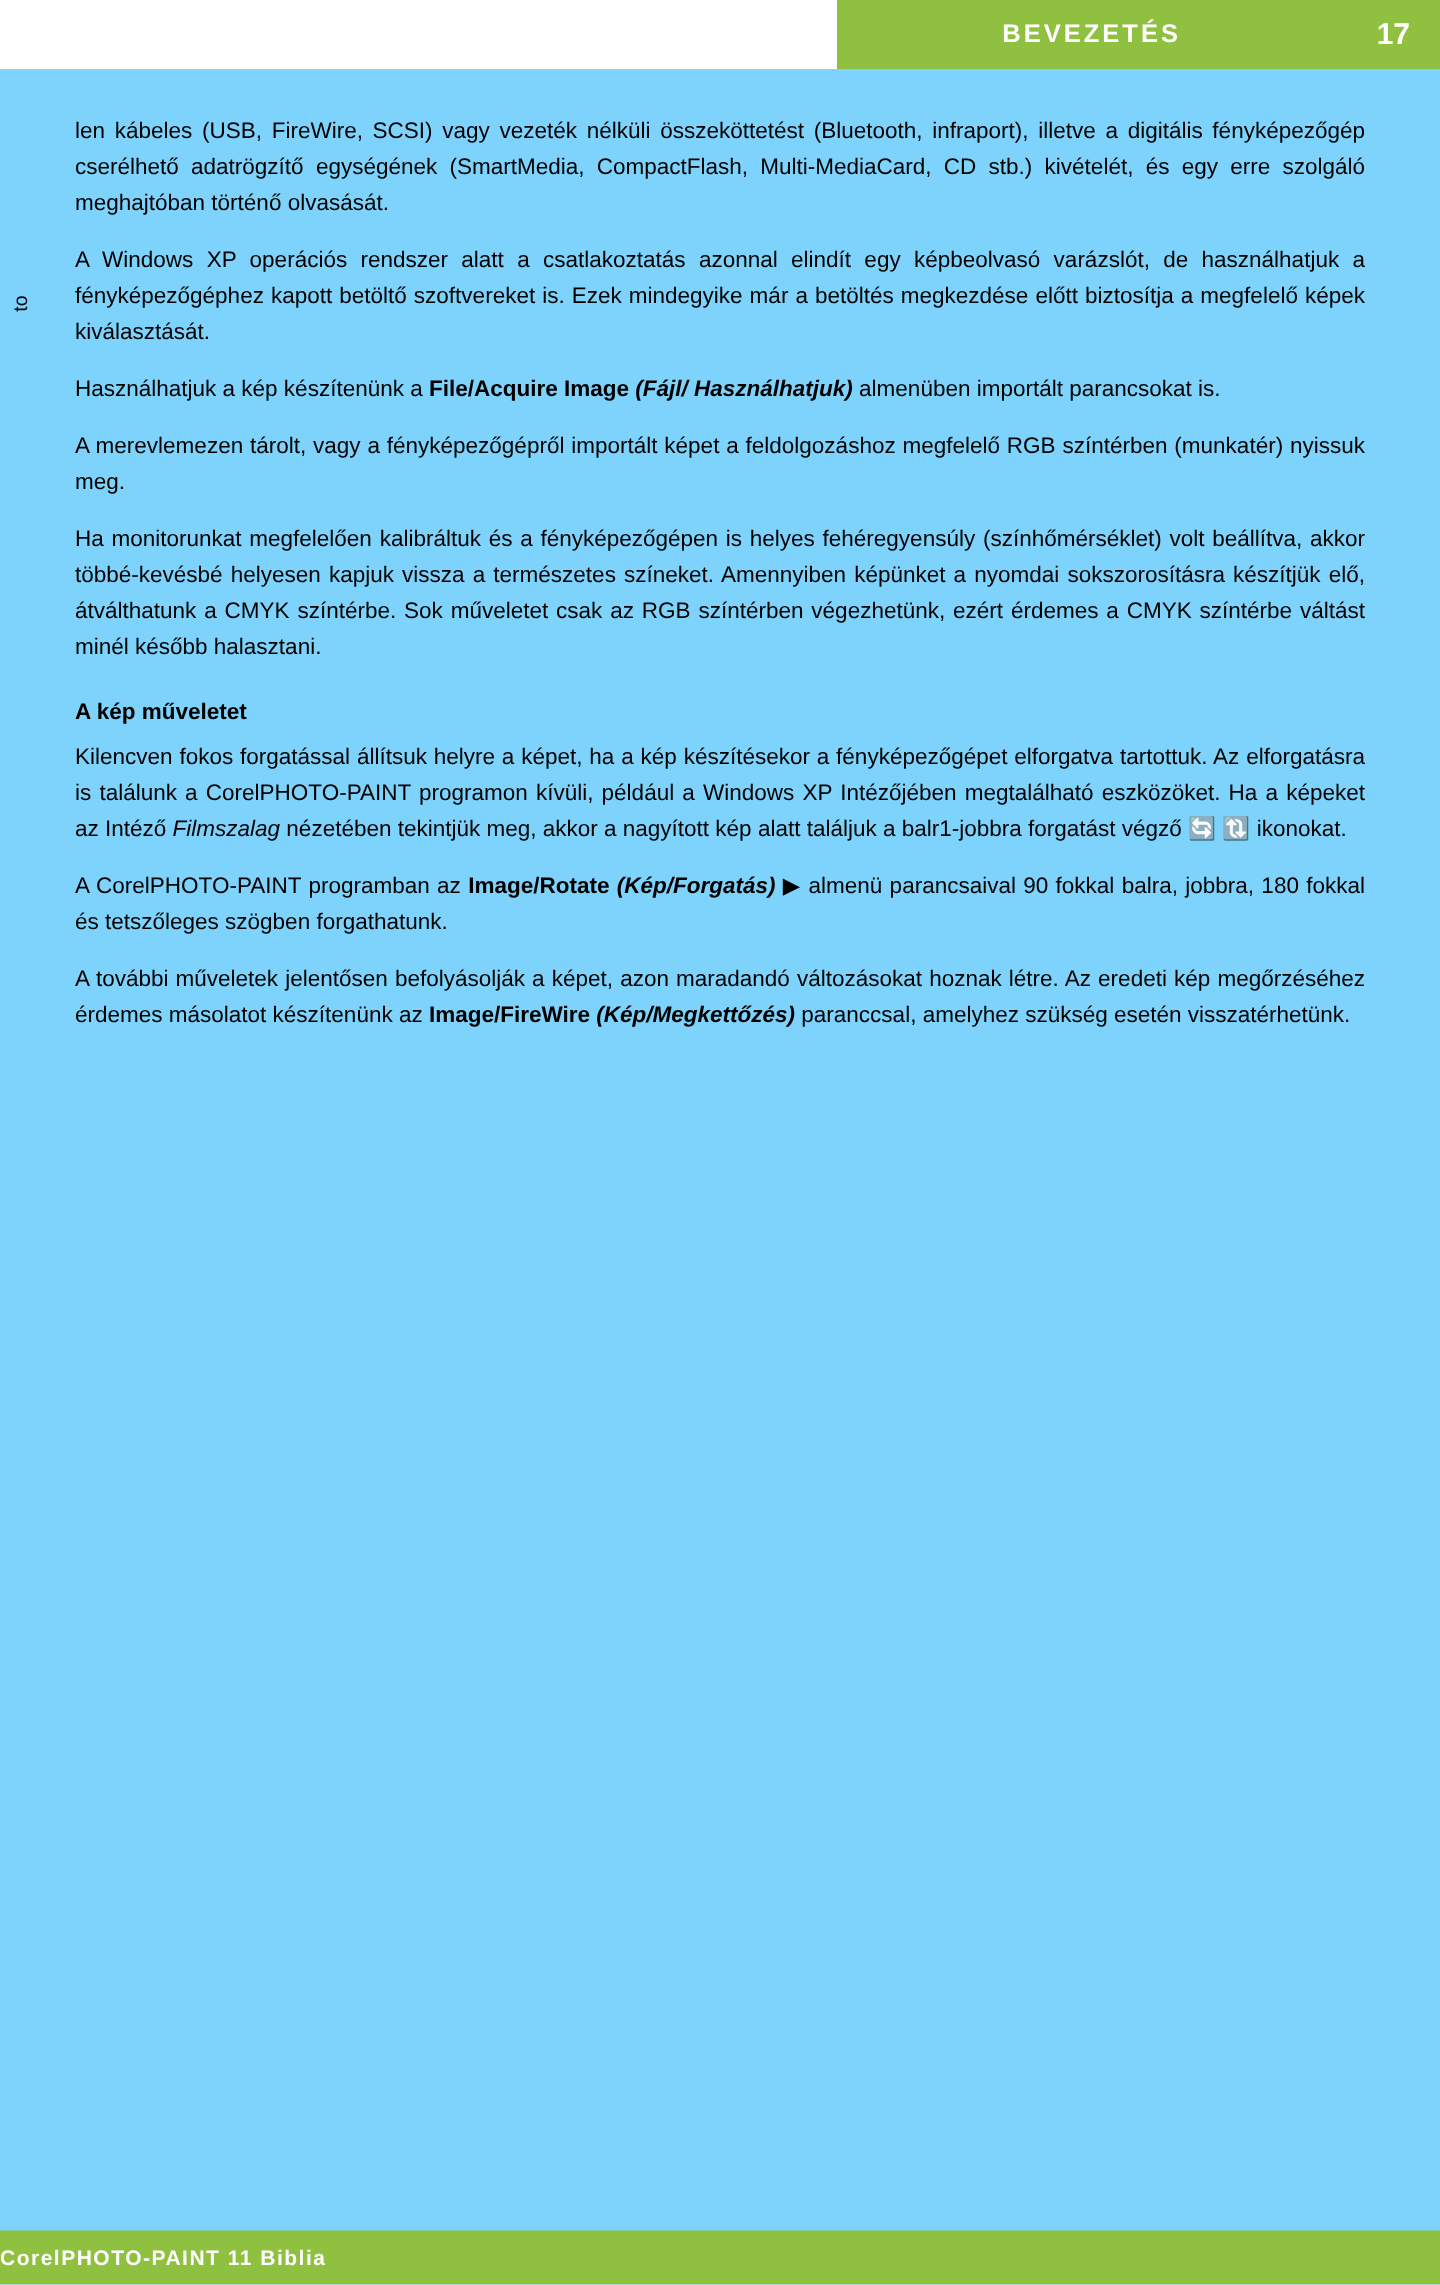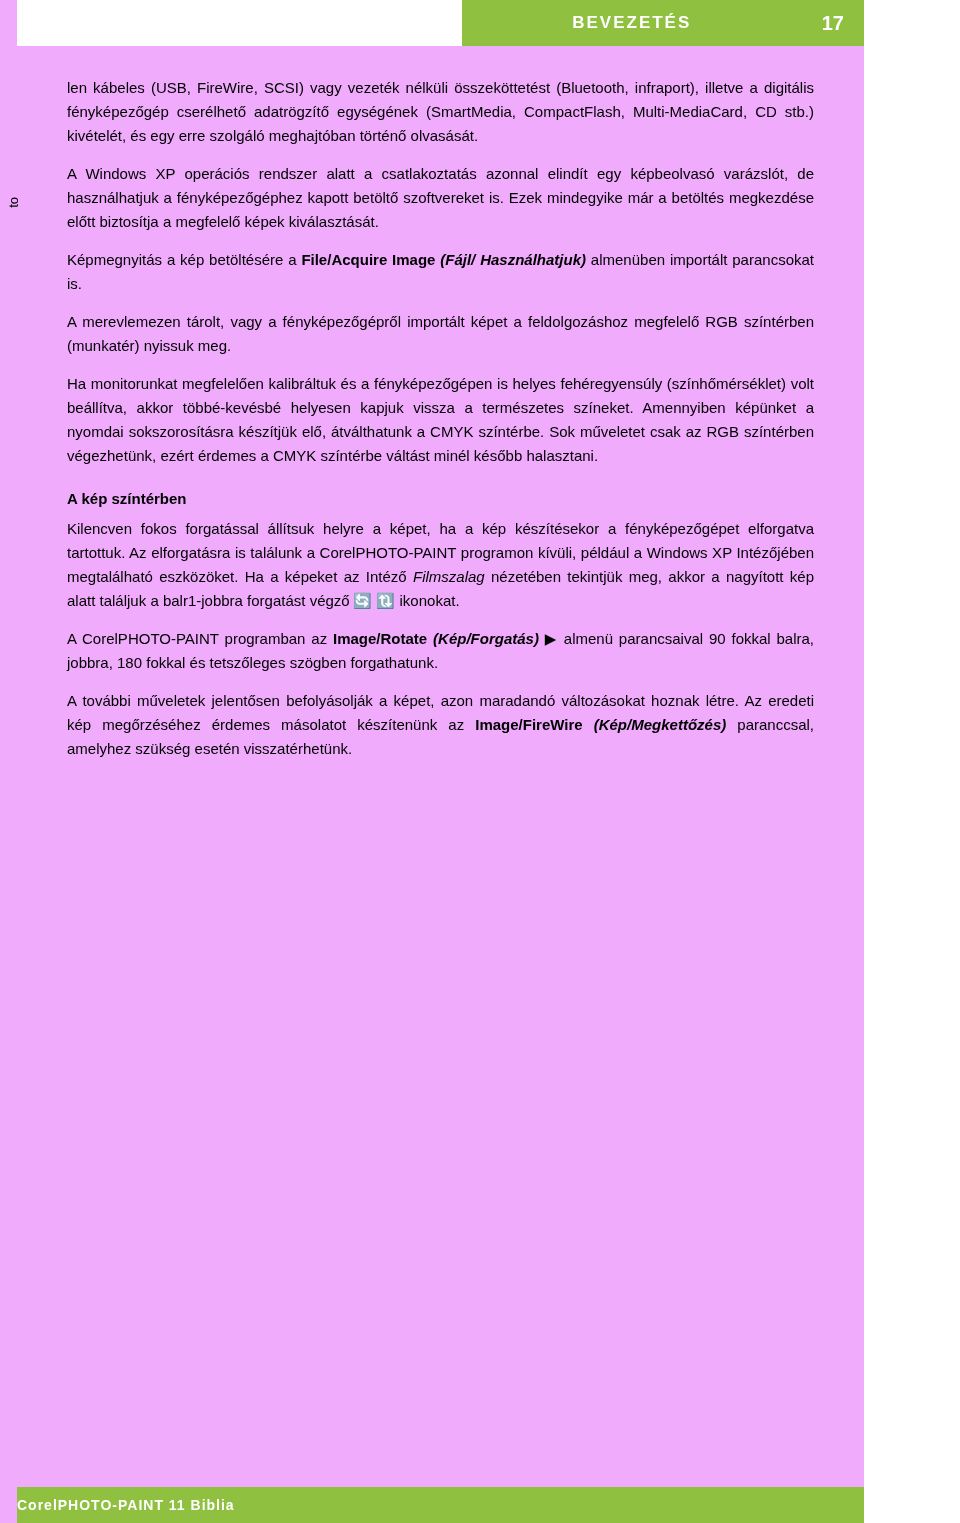--- a/index.html
+++ b/index.html
@@ -12,27 +12,26 @@
       background: #ffffff;
       font-family: Arial, 'Helvetica Neue', Helvetica, sans-serif;
       font-size: 15px;
       color: #000000;
       width: 960px;
       min-height: 1523px;
       position: relative;
     }
 
     .page-container {
-      width: 864px;
+      width: 960px;
       min-height: 1523px;
-      background: #f0abfc;
+      background: #7dd3fc;
       position: relative;
       display: flex;
       flex-direction: column;
-      padding-left: 17px;
     }
 
     
     .header {
       display: flex;
       justify-content: space-between;
       align-items: stretch;
       width: 100%;
       height: 46px;
       background: #ffffff;
@@ -164,33 +163,33 @@
 
     <p class="paragraph">
       <span>len kábeles (USB, FireWire, SCSI) vagy vezeték nélküli összeköttetést (Bluetooth, infraport), illetve a digitális fényképezőgép cserélhető adatrögzítő egységének (SmartMedia, CompactFlash, Multi-MediaCard, CD stb.) kivételét, és egy erre szolgáló meghajtóban történő olvasását.</span>
     </p>
 
     <p class="paragraph">
       <span>A Windows XP operációs rendszer alatt a csatlakoztatás azonnal elindít egy képbeolvasó varázslót, de használhatjuk a fényképezőgéphez kapott betöltő szoftvereket is. Ezek mindegyike már a betöltés megkezdése előtt biztosítja a megfelelő képek kiválasztását.</span>
     </p>
 
     <p class="paragraph">
-      <span>Képmegnyitás a kép betöltésére a </span><span class="bold">File/Acquire Image</span><span class="bold-italic"> (Fájl/ Használhatjuk)</span><span> almenüben importált parancsokat is.</span>
+      <span>Használhatjuk a kép készítenünk a </span><span class="bold">File/Acquire Image</span><span class="bold-italic"> (Fájl/ Használhatjuk)</span><span> almenüben importált parancsokat is.</span>
     </p>
 
 
     <p class="paragraph">
       <span>A merevlemezen tárolt, vagy a fényképezőgépről importált képet a feldolgozáshoz megfelelő RGB színtérben (munkatér) nyissuk meg.</span>
     </p>
 
     <p class="paragraph">
       <span>Ha monitorunkat megfelelően kalibráltuk és a fényképezőgépen is helyes fehéregyensúly (színhőmérséklet) volt beállítva, akkor többé-kevésbé helyesen kapjuk vissza a természetes színeket. Amennyiben képünket a nyomdai sokszorosításra készítjük elő, átválthatunk a CMYK színtérbe. Sok műveletet csak az RGB színtérben végezhetünk, ezért érdemes a CMYK színtérbe váltást minél később halasztani.</span>
     </p>
 
-    <div class="bold-heading">A kép színtérben</div>
+    <div class="bold-heading">A kép műveletet</div>
 
     <p class="paragraph">
       <span>Kilencven fokos forgatással állítsuk helyre a képet, ha a kép készítésekor a fényképezőgépet elforgatva tartottuk. Az elforgatásra is találunk a CorelPHOTO-PAINT programon kívüli, például a Windows XP Intézőjében megtalálható eszközöket. Ha a képeket az Intéző </span><span class="italic">Filmszalag</span><span> nézetében tekintjük meg, akkor a nagyított kép alatt találjuk a balr1-jobbra forgatást végző 🔄 🔃 ikonokat.</span>
     </p>
 
     <p class="paragraph">
       <span>A CorelPHOTO-PAINT programban az </span><span class="bold">Image/Rotate</span><span class="bold-italic"> (Kép/Forgatás)</span><span> ▶ almenü parancsaival 90 fokkal balra, jobbra, 180 fokkal és tetszőleges szögben forgathatunk.</span>
     </p>
 
     <p class="paragraph">

